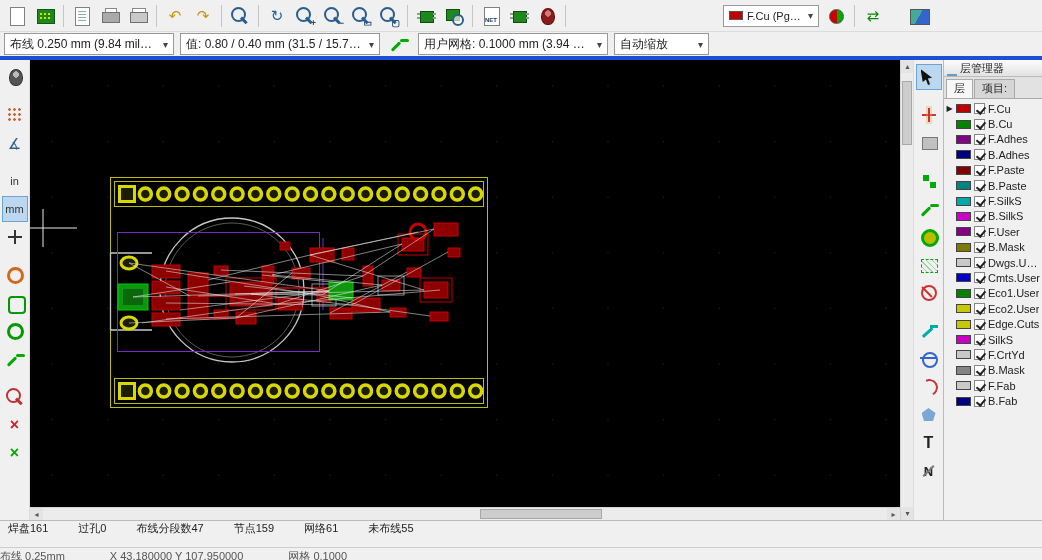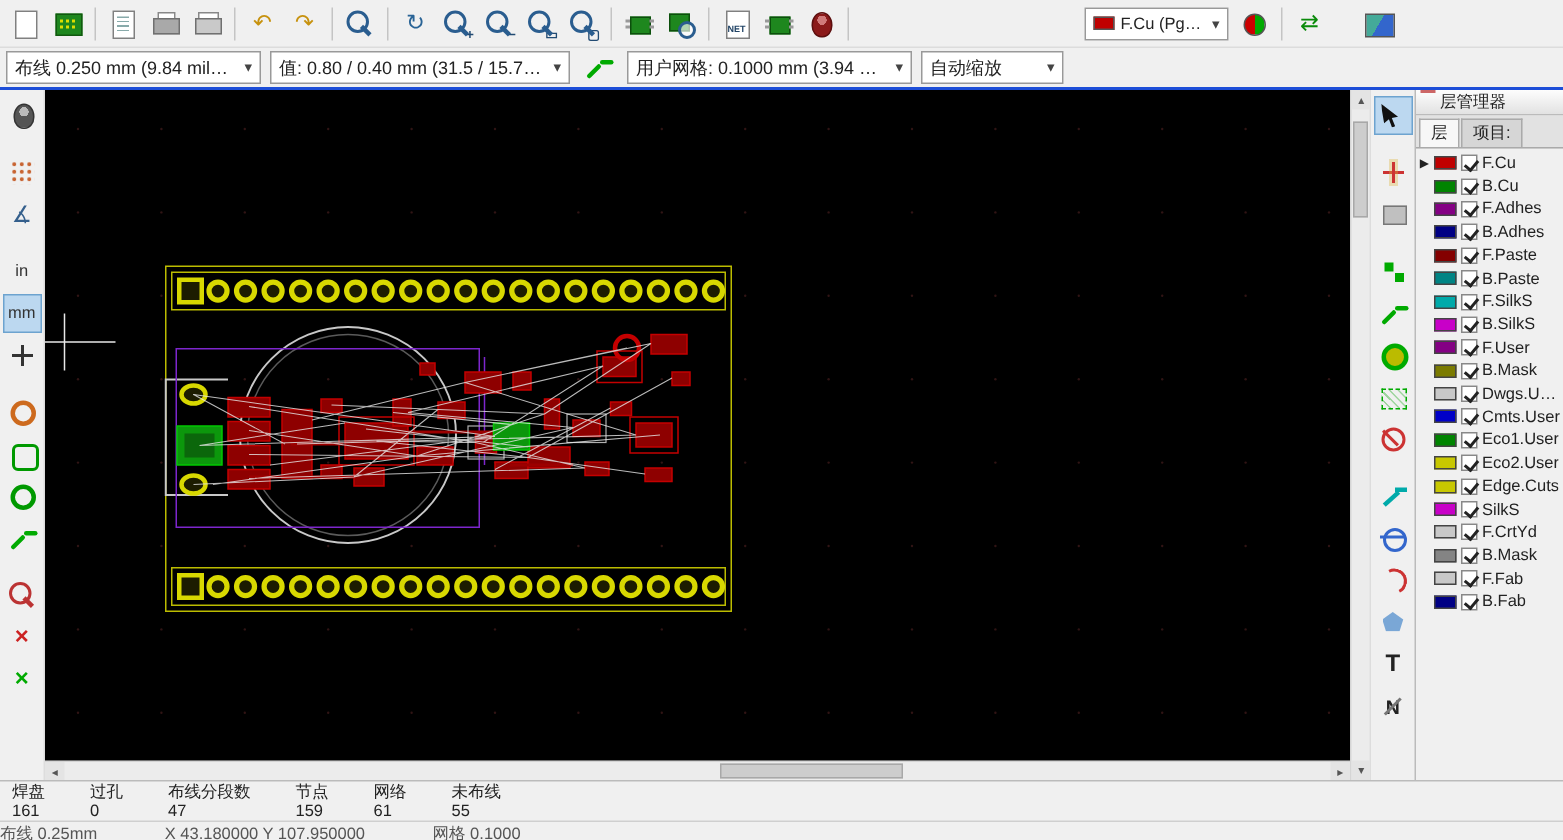--- a/index.html
+++ b/index.html
@@ -2,21 +2,21 @@
 <html><head>
 <meta charset="utf-8">
 <style>
   *{box-sizing:border-box;margin:0;padding:0}
   html,body{width:1042px;height:560px;overflow:hidden}
   body{font-family:"Liberation Sans",sans-serif;font-size:12px;background:#f0f0f0;color:#222}
   .app{width:1042px;height:560px;display:flex;flex-direction:column}
 
   
   .toolbar-top{height:32px;display:flex;align-items:center;padding:0 4px;gap:2px;background:#f0f0f0;border-bottom:1px solid #dcdcdc}
-  .toolbar-second{height:28px;display:flex;align-items:center;gap:6px;padding:0 4px;background:#f0f0f0;border-bottom:2px solid #1d4ed8}
+  .toolbar-second{height:28px;display:flex;align-items:center;gap:6px;padding:0 4px;background:#f0f0f0;border-bottom:4px solid #1d4ed8}
   .tbtn{width:26px;height:26px;display:flex;align-items:center;justify-content:center;border:1px solid transparent;background:transparent;padding:0;cursor:default}
   .tbtn.sel{background:#bcd8f0;border:1px solid #6da3cf}
   .sep{width:1px;height:22px;background:#c4c4c4;margin:0 3px}
   .tgap{height:8px}
   .dd{height:22px;border:1px solid #999;background:#fff;display:flex;align-items:center;padding:0 5px;gap:4px;font-size:12px;white-space:nowrap;overflow:hidden}
   .dd .ddt{overflow:hidden;text-overflow:ellipsis}
   .dd .caret{margin-left:auto;color:#444;font-size:10px;padding-left:3px}
   .ddsw{width:14px;height:9px;border:1px solid #555;flex:0 0 auto}
   .dd1{width:170px}.dd2{width:200px}.dd3{width:190px}.dd4{width:95px}
   .layer-dd{width:96px;margin:0 2px}
@@ -90,36 +90,36 @@
   .hscroll{height:13px;display:flex;background:#ececec;border-top:1px solid #d5d5d5}
   .vscroll{width:13px;display:flex;flex-direction:column;background:#ececec;border-left:1px solid #d5d5d5;flex:0 0 auto}
   .sbtn{width:13px;height:13px;display:flex;align-items:center;justify-content:center;font-size:8px;color:#555;background:#e4e4e4;flex:0 0 auto}
   .track{flex:1;position:relative}
   .thumb{position:absolute;background:#cdcdcd;border:1px solid #a8a8a8}
   .hthumb{top:1px;height:10px;left:437px;width:122px}
   .vthumb{left:1px;width:10px;top:8px;height:64px}
 
   
   .layer-panel{flex:1;display:flex;flex-direction:column;background:#f0f0f0;border-left:1px solid #bbb;overflow:hidden}
-  .lp-title{height:17px;background:linear-gradient(#fdfdfd,#e2e2e2);border-bottom:1px solid #bbb;font-size:11px;display:flex;align-items:flex-start;padding:0 3px;gap:3px;white-space:nowrap;overflow:hidden}
+  .lp-title{height:17px;background:linear-gradient(#fdfdfd,#e2e2e2);border-bottom:1px solid #bbb;font-size:11px;display:flex;align-items:flex-end;padding:0 3px;gap:3px;white-space:nowrap;overflow:hidden}
   .lp-ticon{width:10px;height:2px;background:#69c;box-shadow:0 3px 0 #6a6,0 6px 0 #c66;margin-top:-6px;flex:0 0 auto}
   .lp-tabs{display:flex;background:#e2e2e2;border-bottom:1px solid #aaa;padding-top:2px;padding-left:2px;gap:1px}
   .lp-tab{padding:1px 7px 2px;font-size:11px;border:1px solid #aaa;border-bottom:none;background:#d6d6d6;white-space:nowrap}
   .lp-tab.active{background:#f7f7f7}
   .lp-list{flex:1;padding-top:2px;overflow:hidden}
   .lrow{display:flex;align-items:center;height:15.4px;padding:0 2px;gap:3px;font-size:11px;white-space:nowrap}
   .larrow{width:7px;font-size:8px;color:#222;text-align:center;flex:0 0 auto}
   .lsw{width:15px;height:9px;border:1px solid #444;flex:0 0 auto}
   .lcb{width:11px;height:11px;background:#fff;border:1px solid #888;position:relative;flex:0 0 auto}
   .lcb.on::after{content:"";position:absolute;left:2.5px;top:0.5px;width:4px;height:7px;border:solid #222;border-width:0 2px 2px 0;transform:rotate(40deg)}
   .llab{overflow:hidden;text-overflow:ellipsis}
 
   
   .status-bar{height:27px;display:flex;align-items:stretch;background:#f0f0f0;border-top:1px solid #bbb;padding:1px 8px 0;gap:0}
-  .scell{display:flex;flex-direction:column;justify-content:flex-start;font-size:11px;line-height:1.2;margin-right:30px}
+  .scell{display:flex;justify-content:flex-start;font-size:11px;line-height:1.2;margin-right:30px}
   .bottom-line{height:13px;background:#f0f0f0;border-top:1px solid #cfcfcf;font-size:11px;color:#555;display:flex;gap:45px;overflow:hidden;line-height:17px;white-space:nowrap}
 </style>
 </head>
 <body>
 
 <div class="app">
 
   <div class="toolbar-top" id="top-toolbar">
       <button class="tbtn">
         <span class="ic page"></span>

